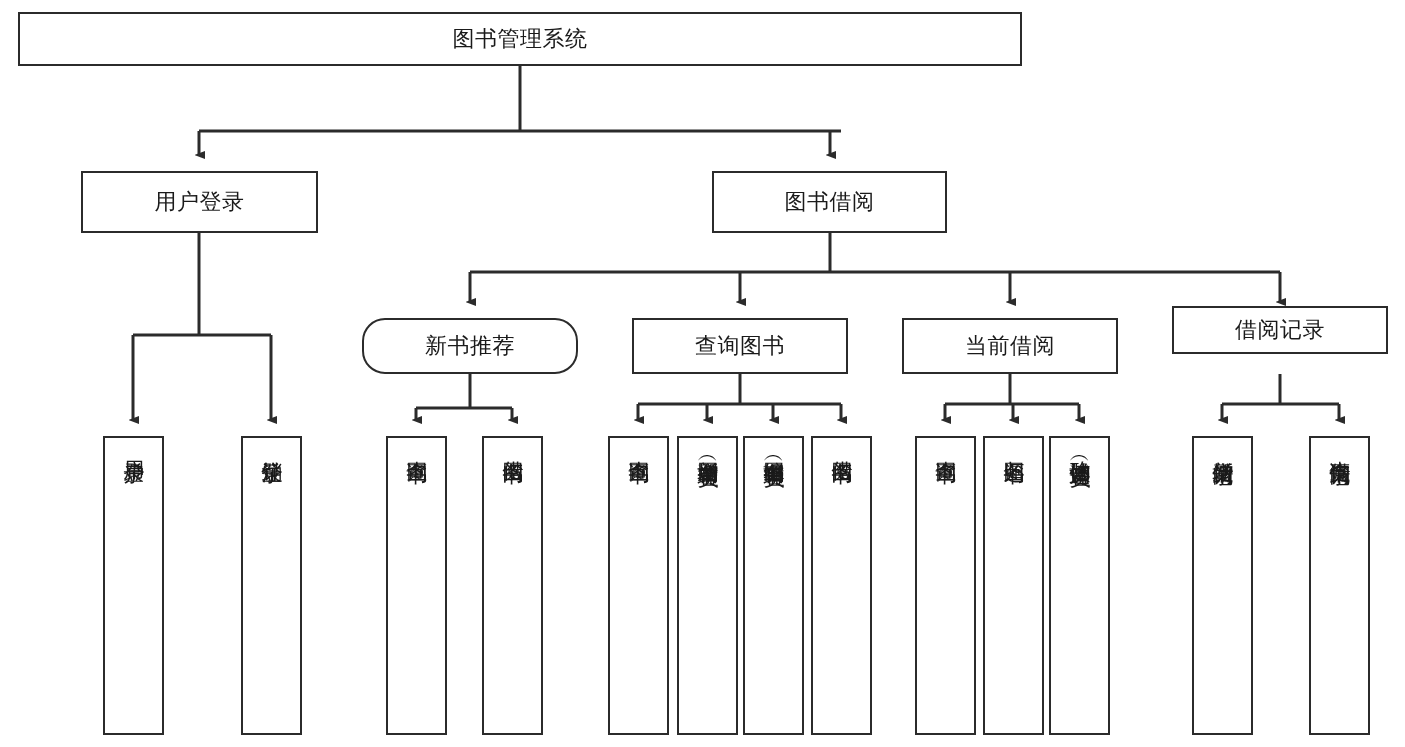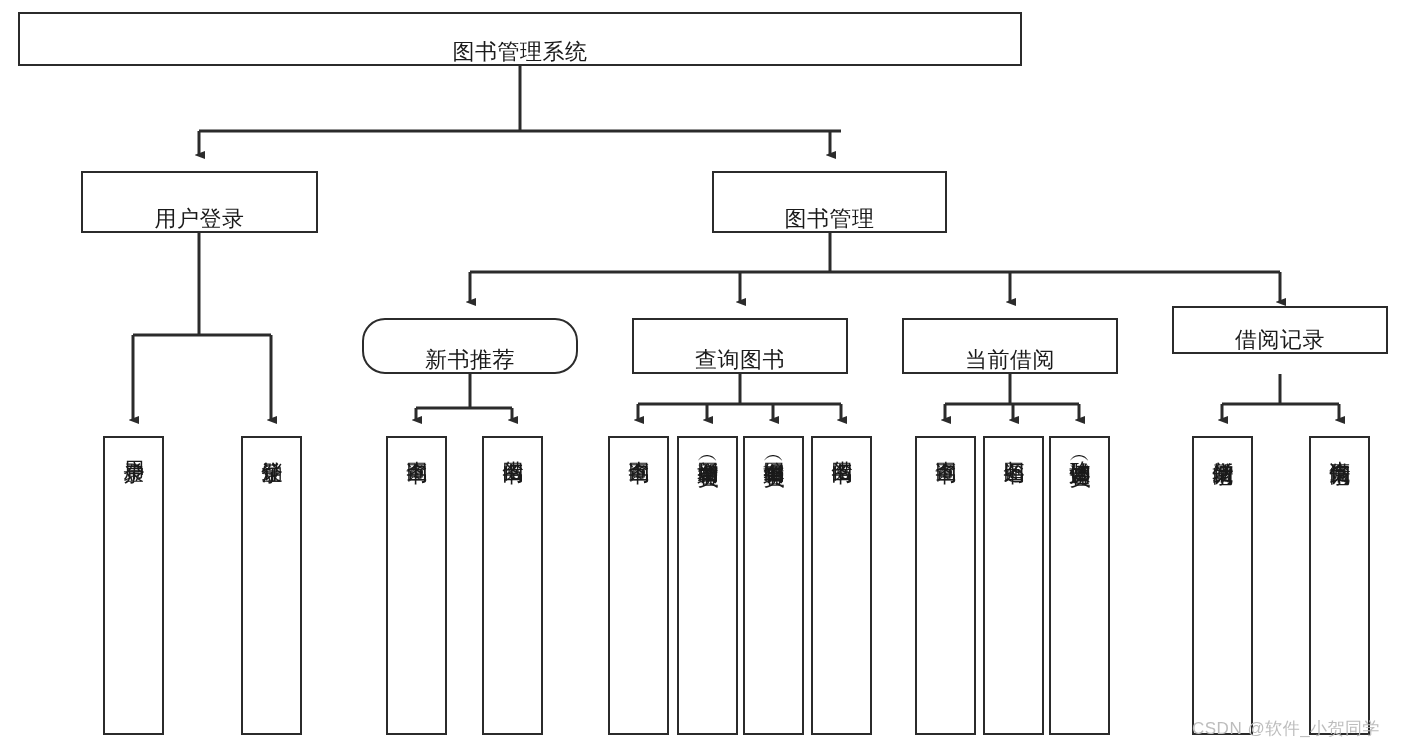--- a/index.html
+++ b/index.html
@@ -24,21 +24,21 @@
     width: 1405px;
     height: 747px;
     pointer-events: none;
   }
   .node {
     position: absolute;
     box-sizing: border-box;
     background: #ffffff;
     border: 2px solid #2b2b2b;
     display: flex;
-    align-items: flex-end;
+    align-items: center;
     justify-content: center;
     overflow: hidden;
   }
   .node.horizontal .node-label {
     writing-mode: horizontal-tb;
     font-size: 22px;
     line-height: 1.1;
     color: #1a1a1a;
     letter-spacing: 0.5px;
     white-space: nowrap;
@@ -122,21 +122,21 @@
   </svg>
 
   <div id="nodes-layer">
       <div class="node horizontal" style="left: 18px; top: 12px; width: 1004px; height: 54px;">
         <span class="node-label">图书管理系统</span>
       </div>
       <div class="node horizontal" style="left: 81px; top: 171px; width: 237px; height: 62px;">
         <span class="node-label">用户登录</span>
       </div>
       <div class="node horizontal" style="left: 712px; top: 171px; width: 235px; height: 62px;">
-        <span class="node-label">图书管理</span>
+        <span class="node-label">图书借阅</span>
       </div>
       <div class="node horizontal" style="left: 362px; top: 318px; width: 216px; height: 56px; border-radius: 23px;">
         <span class="node-label">新书推荐</span>
       </div>
       <div class="node horizontal" style="left: 632px; top: 318px; width: 216px; height: 56px;">
         <span class="node-label">查询图书</span>
       </div>
       <div class="node horizontal" style="left: 902px; top: 318px; width: 216px; height: 56px;">
         <span class="node-label">当前借阅</span>
       </div>
@@ -177,15 +177,14 @@
         <span class="node-label">确认归还（管理员）</span>
       </div>
       <div class="node vertical" style="left: 1192px; top: 436px; width: 61px; height: 299px;">
         <span class="node-label">新增借阅记录</span>
       </div>
       <div class="node vertical" style="left: 1309px; top: 436px; width: 61px; height: 299px;">
         <span class="node-label">查询借阅记录</span>
       </div>
     </div>
 
-  <div class="watermark" style="left: 1192px; top: 717px;">CSDN @软件_小贺同学</div>
 
 </div>
 
 </body></html>

